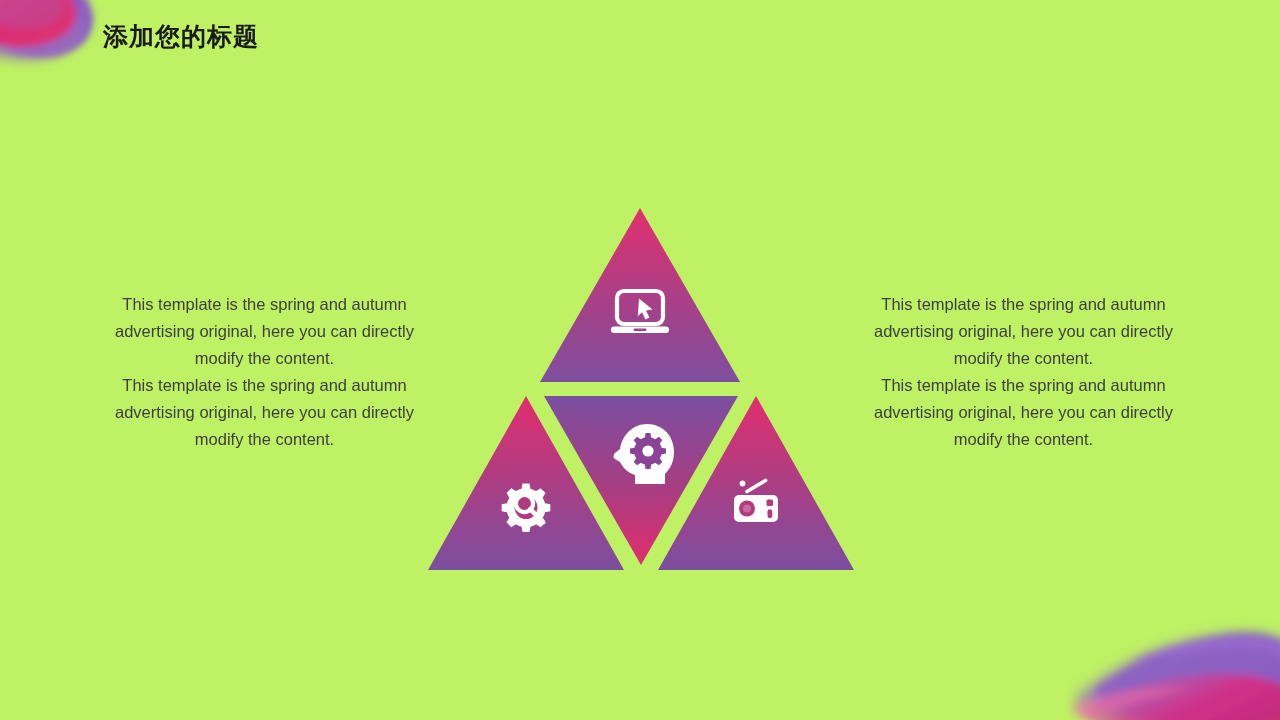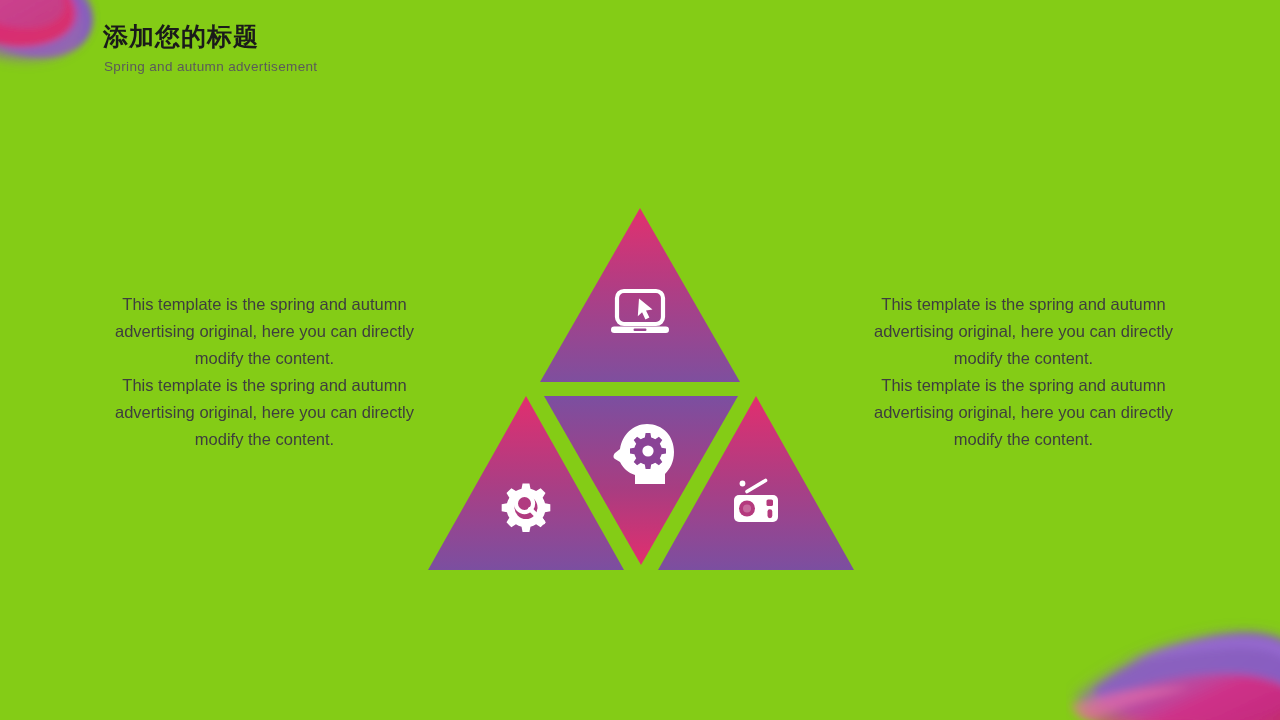--- a/index.html
+++ b/index.html
@@ -14,21 +14,21 @@
     overflow: hidden;
     font-family: "Liberation Sans", "DejaVu Sans", sans-serif;
     position: relative;
   }
 
   #slide {
     position: absolute;
     left: 0; top: 0;
     width: 1280px;
     height: 720px;
-    background: #84cc16;
+    background: #bef264;
     overflow: hidden;
   }
 
   
   .deco {
     position: absolute;
     pointer-events: none;
   }
   #deco-top-left {
     left: -42px;
@@ -144,21 +144,20 @@
         <path d="M-8,-12 C 30,-14 82,0 112,34 C 128,52 124,74 100,86 C 70,100 26,92 2,72 C -14,58 -18,20 -8,-12 Z" fill="#E2256C" opacity="0.88"></path>
         <path d="M6,-12 C 48,-8 96,14 126,48 C 140,66 134,88 112,98 C 92,108 58,104 34,90 C 52,96 86,94 104,82 C 122,70 120,50 104,32 C 80,6 40,-8 6,-12 Z" fill="#9558C6" opacity="0.8"></path>
         <path d="M-12,10 C 18,-2 62,6 92,28 C 110,42 112,58 96,68 C 76,80 40,74 16,58 C 0,48 -14,28 -12,10 Z" fill="url(#wcTL3)"></path>
         <path d="M28,-14 C 62,-10 104,10 128,42 C 142,62 136,86 114,96 C 128,80 130,60 116,42 C 94,14 60,-4 28,-14 Z" fill="#7F57CD" opacity="0.6"></path>
       </g>
     </svg>
   </div>
 
   <div id="header">
     <div id="page-title">添加您的标题</div>
-    <div id="page-subtitle">Spring and autumn advertisement</div>
   </div>
 
   <div class="body-text" id="text-left">This template is the spring and autumn
 advertising original, here you can directly
 modify the content.
 This template is the spring and autumn
 advertising original, here you can directly
 modify the content.</div>
 
   <div class="body-text" id="text-right">This template is the spring and autumn

